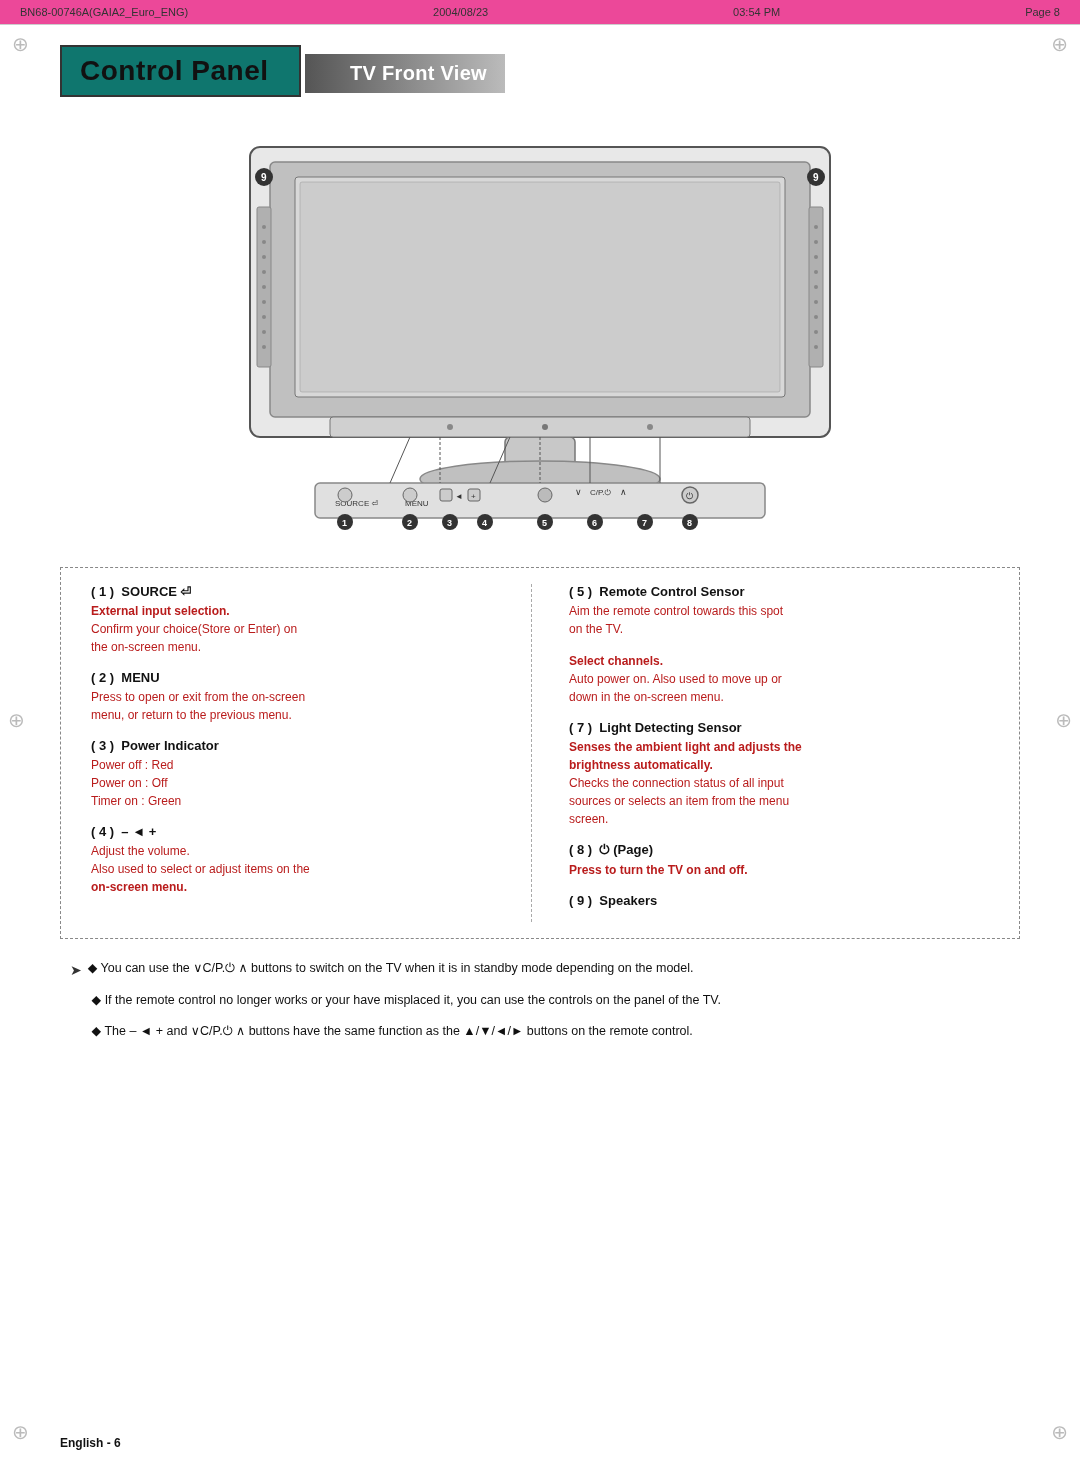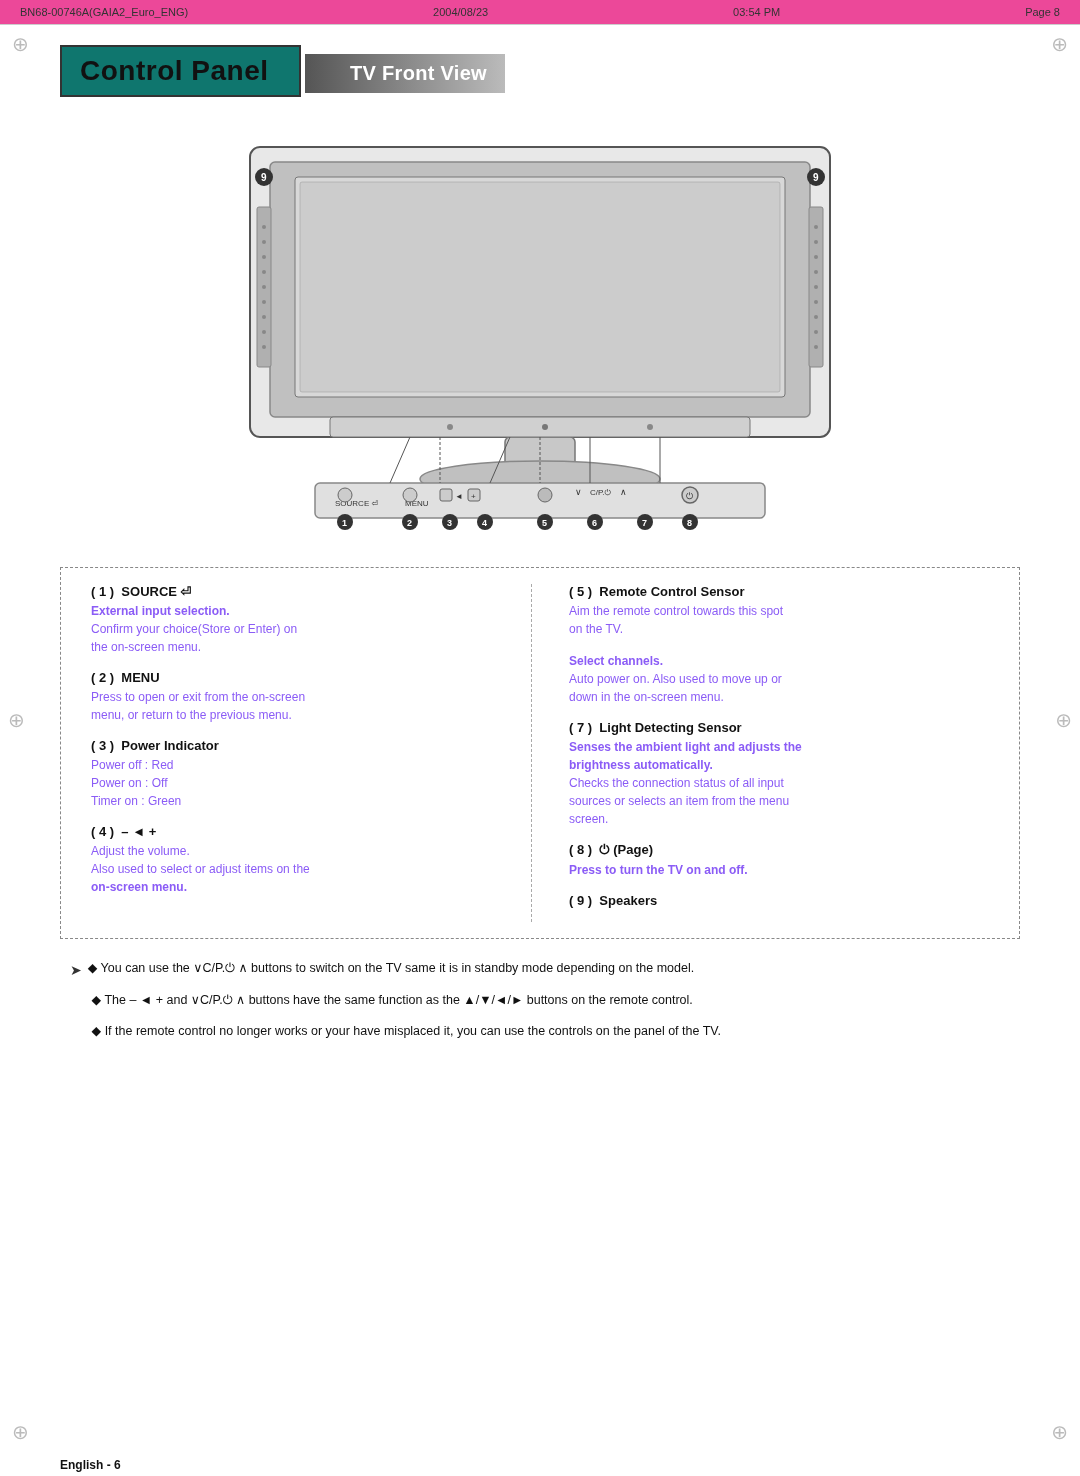--- a/index.html
+++ b/index.html
@@ -107,21 +107,21 @@
 
     .desc-item-header {
       font-size: 13px;
       font-weight: bold;
       color: #111;
       margin-bottom: 3px;
     }
 
     .desc-item-body {
       font-size: 12px;
-      color: #8b5cf6;
+      color: #b91c1c;
       line-height: 1.5;
     }
 
     .desc-item-body .bold {
       font-weight: bold;
     }
 
     
     .notes-section {
       margin-top: 16px;
@@ -147,21 +147,21 @@
 
     .note-bullet {
       font-size: 14px;
       margin-right: 6px;
       flex-shrink: 0;
     }
 
     
     .page-footer {
       position: absolute;
-      bottom: 4px;
+      bottom: 26px;
       left: 60px;
       right: 60px;
       display: flex;
       justify-content: space-between;
       align-items: center;
     }
 
     .footer-text {
       font-size: 12px;
       font-weight: bold;
@@ -416,38 +416,38 @@
 
       </div>
     </div>
 
     
     <div class="notes-section">
 
       <div class="note-item">
         <span class="note-arrow">➤</span>
         <span>
-          ◆ You can use the ∨C/P.⏻ ∧ buttons to switch on the TV same it is in standby mode depending on the model.
+          ◆ You can use the ∨C/P.⏻ ∧ buttons to switch on the TV when it is in standby mode depending on the model.
+        </span>
+      </div>
+
+      <div class="note-item">
+        <span class="note-bullet">&nbsp;&nbsp;&nbsp;&nbsp;</span>
+        <span>
+          ◆ If the remote control no longer works or your have misplaced it, you can use the controls on the panel of the TV.
         </span>
       </div>
 
       <div class="note-item">
         <span class="note-bullet">&nbsp;&nbsp;&nbsp;&nbsp;</span>
         <span>
           ◆ The – ◄ + and ∨C/P.⏻ ∧ buttons have the same function as the ▲/▼/◄/► buttons on the remote control.
         </span>
       </div>
 
-      <div class="note-item">
-        <span class="note-bullet">&nbsp;&nbsp;&nbsp;&nbsp;</span>
-        <span>
-          ◆ If the remote control no longer works or your have misplaced it, you can use the controls on the panel of the TV.
-        </span>
-      </div>
-
     </div>
 
   </div>
 
   <div class="page-footer">
     <span class="footer-text">English - 6</span>
   </div>
 
 </div>
 

